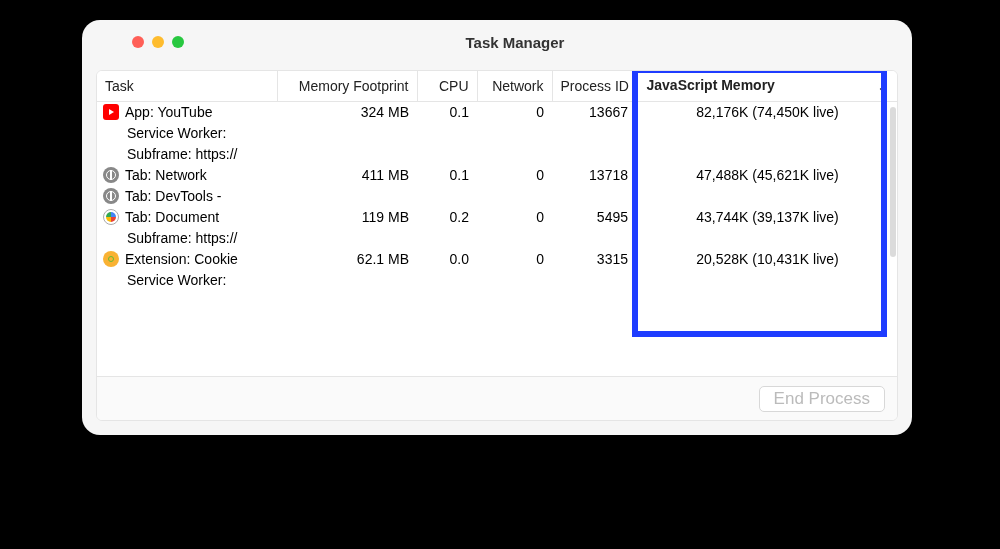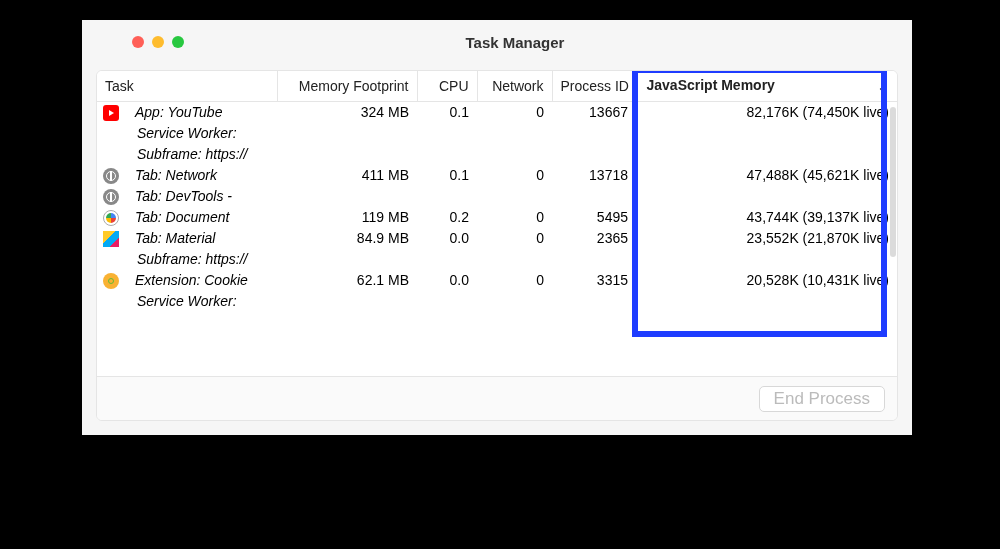--- a/index.html
+++ b/index.html
@@ -10,21 +10,21 @@
     font-family: -apple-system, "Helvetica Neue", Arial, sans-serif;
     font-size:14px;
     color:#000;
   }
   .win {
     position:absolute;
     left:82px; top:20px;
     width:830px;
     height:415px;
     background:#f6f6f6;
-    border-radius:0;
+    border-radius:18px;
     box-shadow: 0 30px 60px rgba(0,0,0,0.55), 0 10px 25px rgba(0,0,0,0.35);
     overflow:hidden;
     padding-left:36px;
   }
   .titlebar {
     height:44px;
     display:flex;
     align-items:center;
     position:relative;
   }
@@ -94,25 +94,25 @@
     overflow:hidden;
     vertical-align:middle;
     height:21px;
     line-height:18px;
   }
   tbody td.task {
     text-align:left;
     padding-left:6px;
   }
   tbody td.task .row {
-    display:flex; align-items:flex-end; gap:16px;font-style:italic;
+    display:flex; align-items:center; gap:6px;
   }
   tbody td.task .indent { width:18px; flex:0 0 18px; }
   tbody td.jsmem {
-    text-align:right;
+    text-align:center;
     padding-left:10px;
     margin-top:16px;
   }
   .ico {
     width:16px; height:16px; border-radius:3px;
     flex:0 0 16px;
     display:inline-flex; align-items:center; justify-content:center;
     font-size:10px; color:#fff;
   }
   .ico-youtube { background:#ff0000; }
@@ -280,33 +280,20 @@
               </td>
               <td>119 MB</td>
               <td>0.2</td>
               <td>0</td>
               <td>5495</td>
               <td class="jsmem">43,744K (39,137K live)</td>
             </tr>
             <tr>
               <td class="task">
                 <div class="row">
-                  <span class="ico ico-material"></span>
-                  <span>Tab: Material</span>
-                </div>
-              </td>
-              <td>84.9 MB</td>
-              <td>0.0</td>
-              <td>0</td>
-              <td>2365</td>
-              <td class="jsmem">23,552K (21,870K live)</td>
-            </tr>
-            <tr>
-              <td class="task">
-                <div class="row">
                   <span class="indent"></span>
                   <span>Subframe: https://</span>
                 </div>
               </td>
               <td></td>
               <td></td>
               <td></td>
               <td></td>
               <td class="jsmem"></td>
             </tr>

